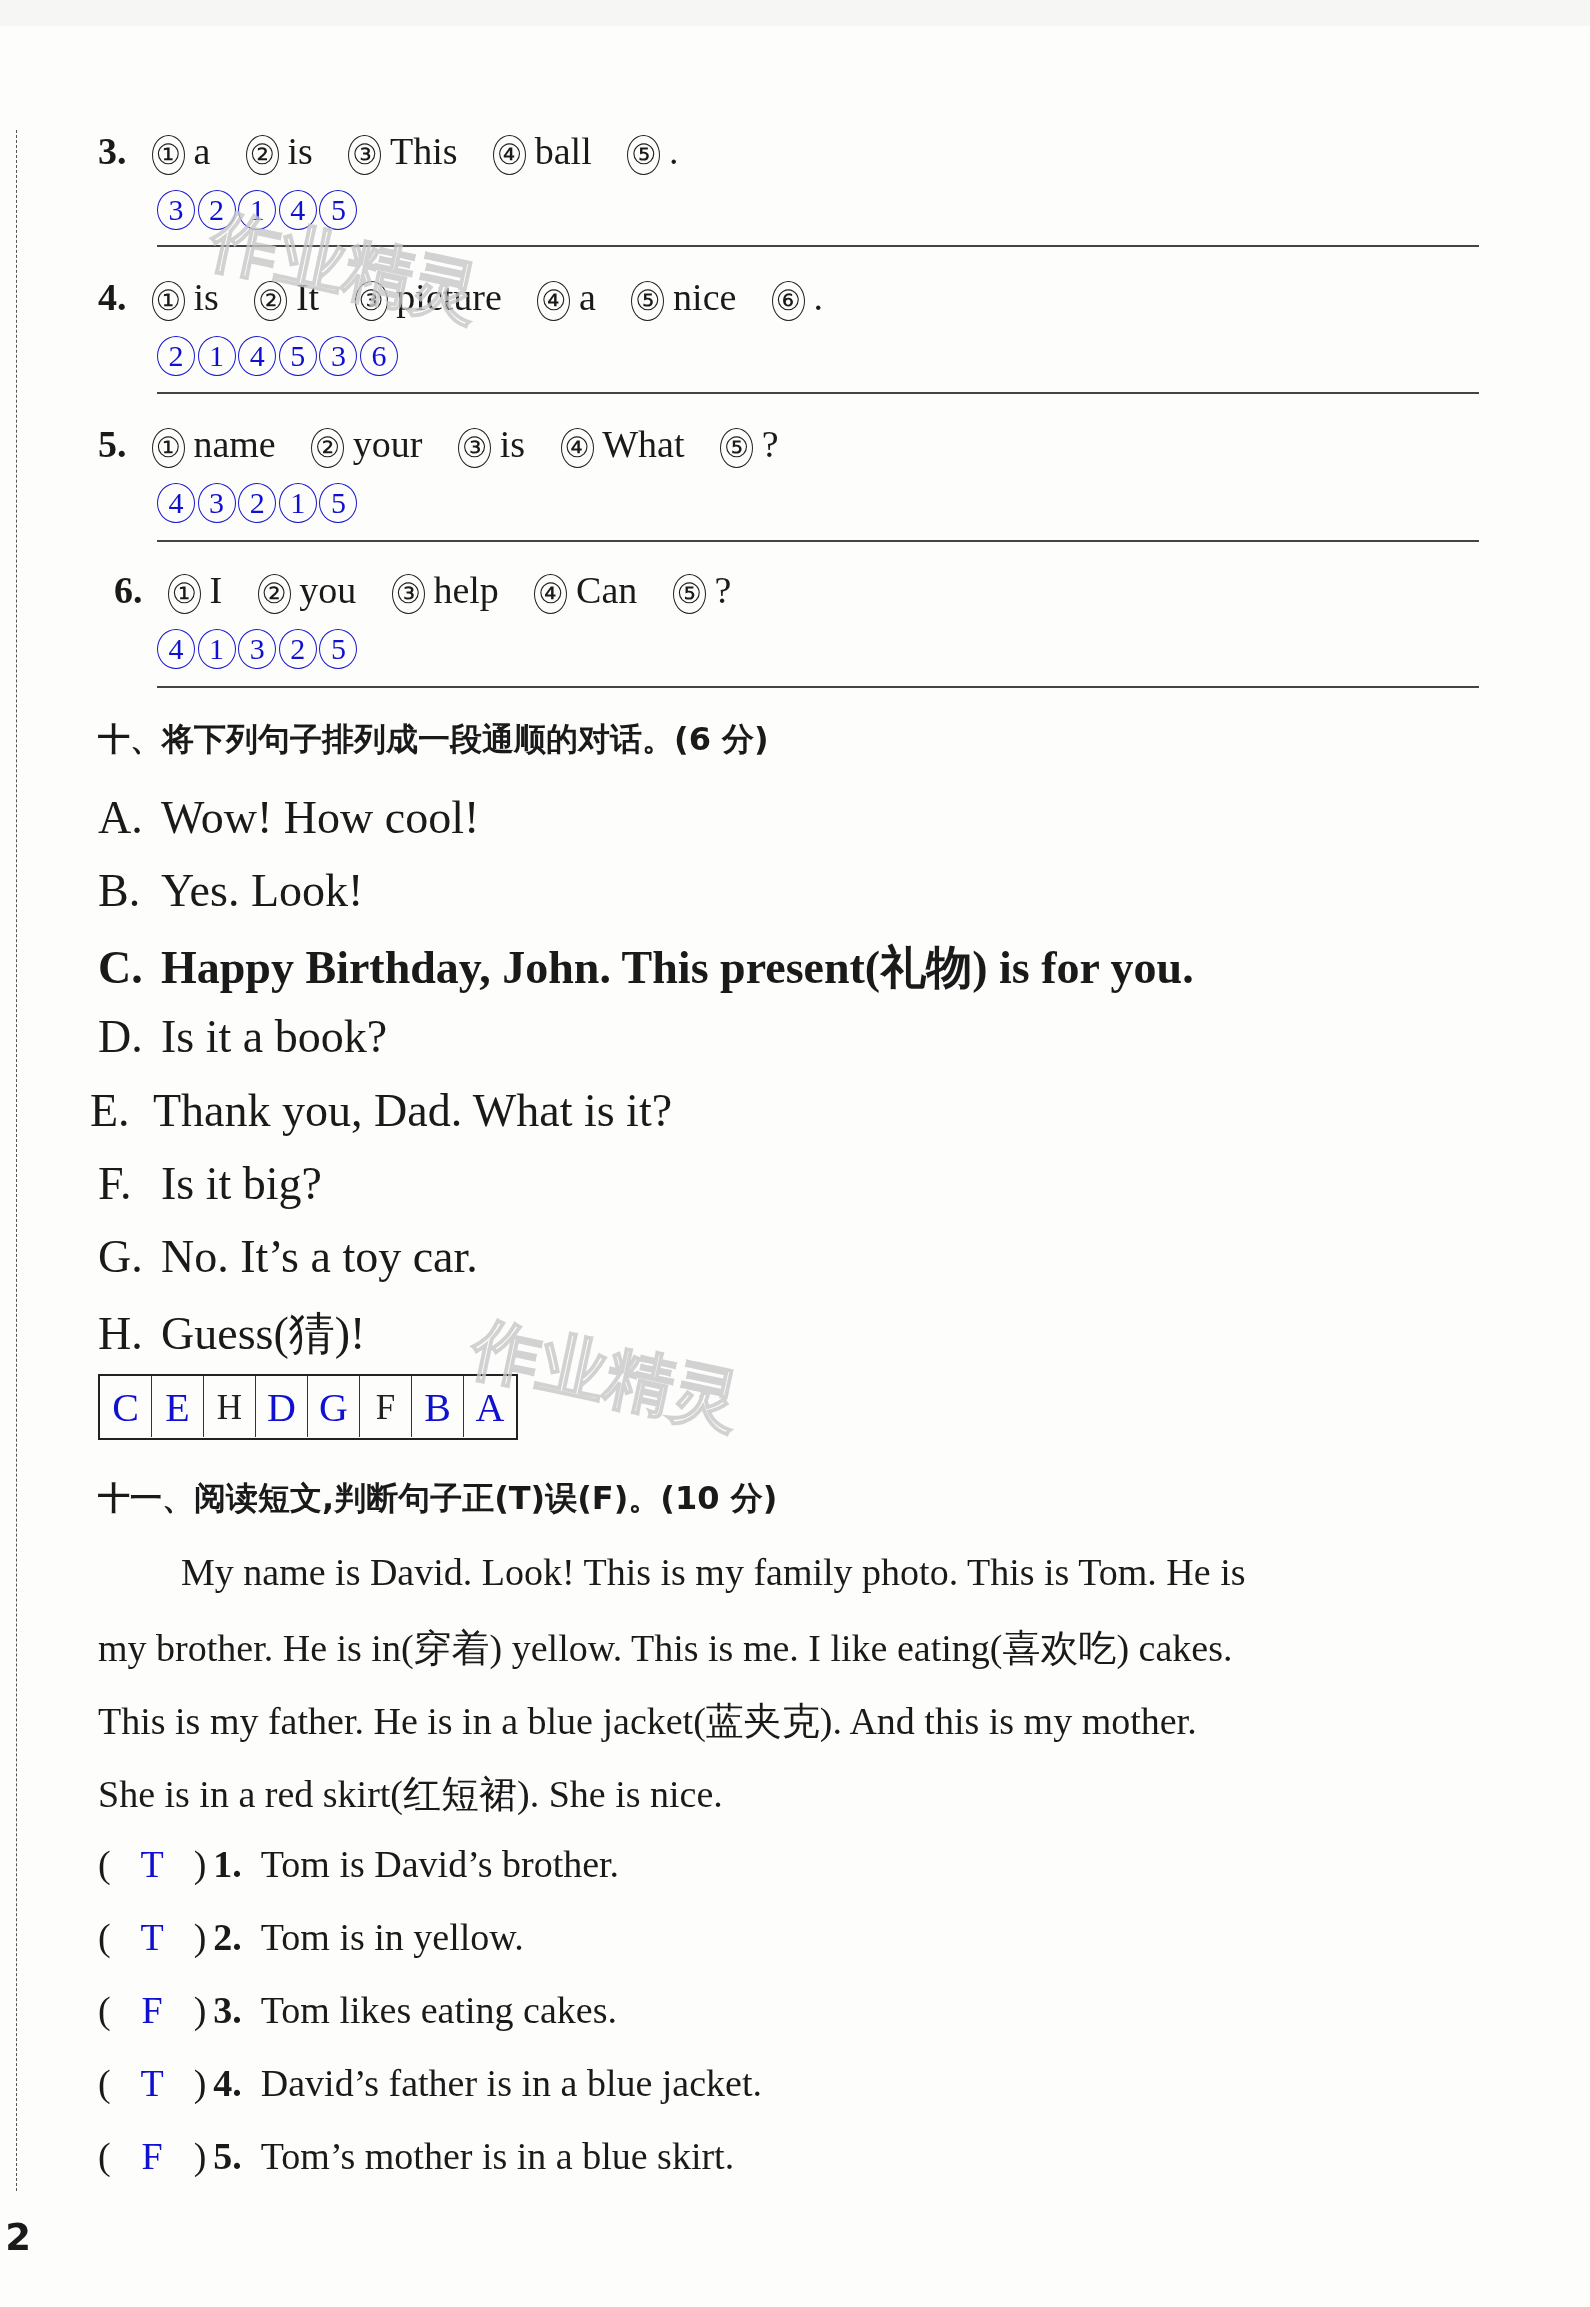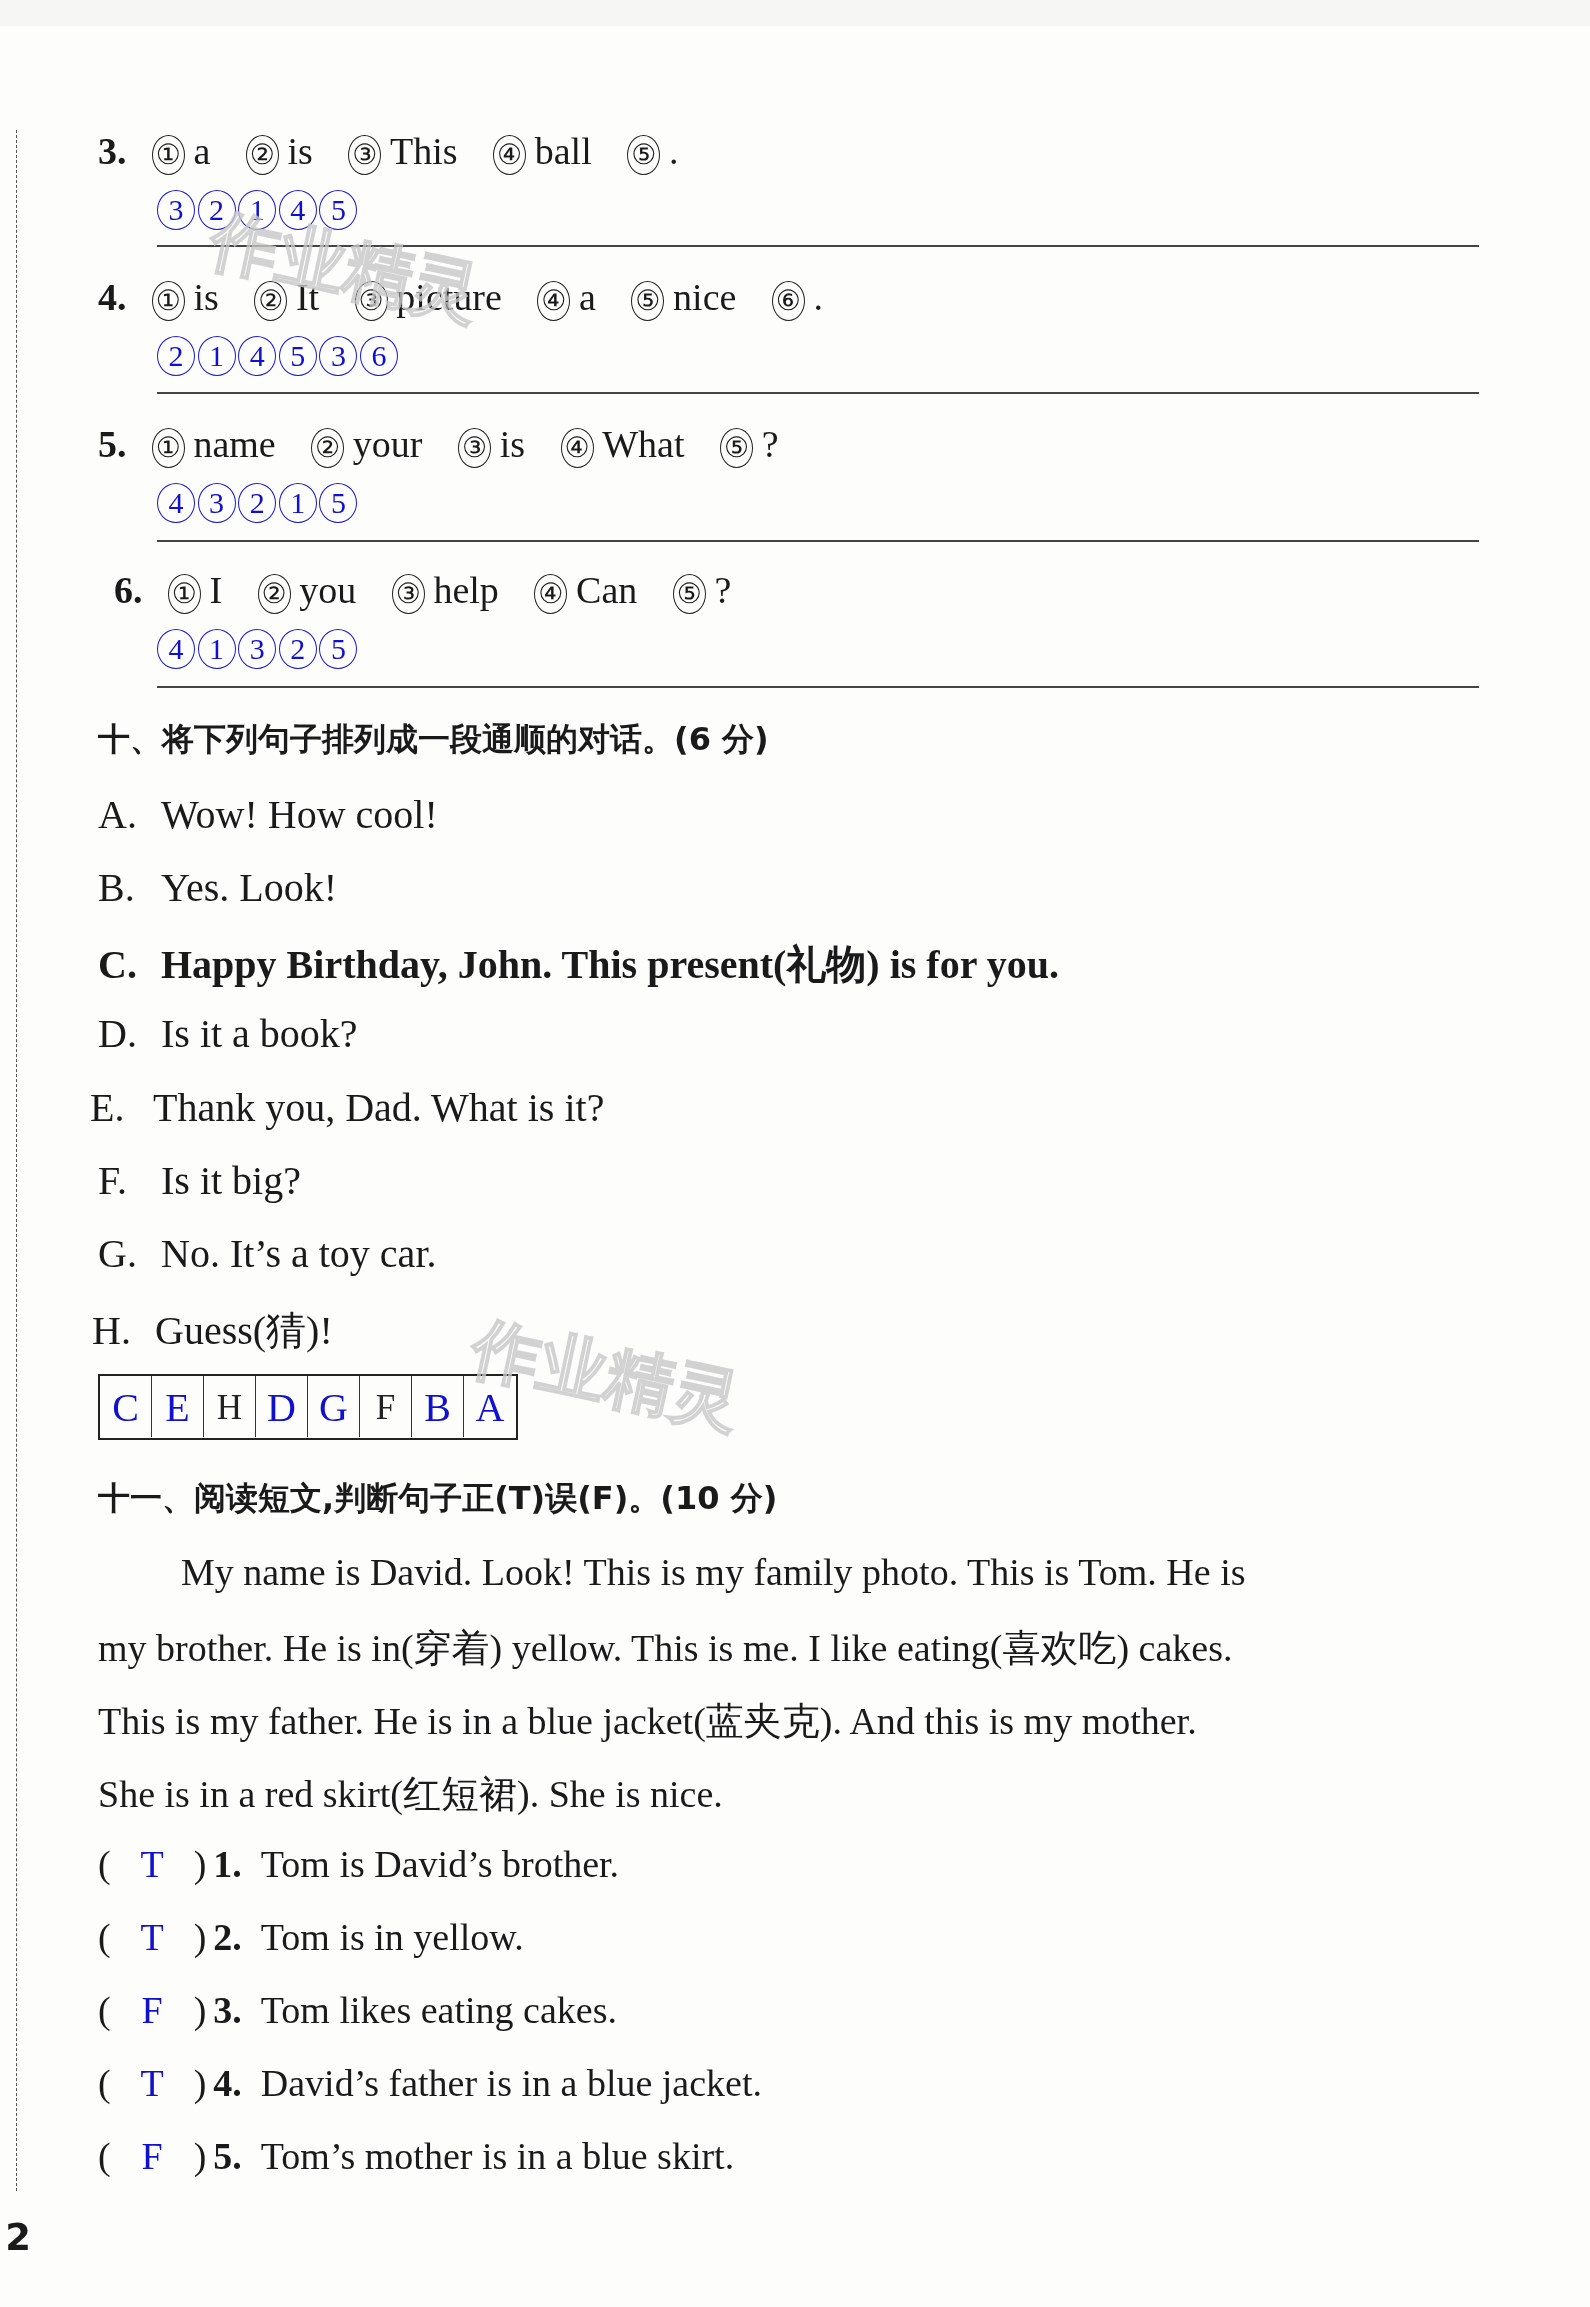--- a/index.html
+++ b/index.html
@@ -24,21 +24,21 @@
       box-sizing: border-box;
     }
     .ans-row { font-size: 30px; }
     .ans-circ {
       display: inline-block; width: 38px; height: 40px; border: 1.7px solid #1a1ad0; border-radius: 50%;
       text-align: center; line-height: 37px; color: #1010d0; font-size: 30px; margin-right: 2.6px;
       box-sizing: border-box;
     }
     .write-line { position: absolute; left: 157px; width: 1322px; height: 0; border-top: 2.6px solid #444; }
     .section-title { font-family: "DejaVu Sans", sans-serif; font-weight: bold; font-size: 32px; }
-    .dlg { font-size: 40px; }
+    .dlg { font-size: 46px; }
     .dlg .letter { display: inline-block; width: 63px; }
     .order-box {
       position: absolute; left: 98px; top: 1374px; height: 66px; display: flex;
       border: 2.6px solid #222; box-sizing: border-box;
     }
     .order-cell {
       width: 52px; height: 61px; border-right: 1.7px solid #333; text-align: center; line-height: 63px;
       font-size: 40px; box-sizing: border-box;
     }
     .order-cell:last-child { border-right: none; }
@@ -116,21 +116,21 @@
 
 <div class="abs section-title" style="left:98px; top:718px;">十、将下列句子排列成一段通顺的对话。(6 分)</div>
 
 <div class="abs dlg" style="left:98px; top:791px;"><span class="letter">A.</span><span>Wow! How cool!</span></div>
 <div class="abs dlg" style="left:98px; top:864px;"><span class="letter">B.</span><span>Yes. Look!</span></div>
 <div class="abs dlg" style="left:98px; top:937px;font-weight:bold;"><span class="letter">C.</span><span>Happy Birthday, John. This present(礼物) is for you.</span></div>
 <div class="abs dlg" style="left:98px; top:1010px;"><span class="letter">D.</span><span>Is it a book?</span></div>
 <div class="abs dlg" style="left:90px; top:1084px;"><span class="letter">E.</span><span>Thank you, Dad. What is it?</span></div>
 <div class="abs dlg" style="left:98px; top:1157px;"><span class="letter">F.</span><span>Is it big?</span></div>
 <div class="abs dlg" style="left:98px; top:1230px;"><span class="letter">G.</span><span>No. It’s a toy car.</span></div>
-<div class="abs dlg" style="left:92px; top:1303px;font-family:Liberation Serif, serif;"><span class="letter">H.</span><span>Guess(猜)!</span></div>
+<div class="abs dlg" style="left:98px; top:1303px;font-family:Liberation Serif, serif;"><span class="letter">H.</span><span>Guess(猜)!</span></div>
 
 <div class="order-box">
   <div class="order-cell blue">C</div>
   <div class="order-cell blue">E</div>
   <div class="order-cell black">H</div>
   <div class="order-cell blue">D</div>
   <div class="order-cell blue">G</div>
   <div class="order-cell black">F</div>
   <div class="order-cell blue">B</div>
   <div class="order-cell blue">A</div>

